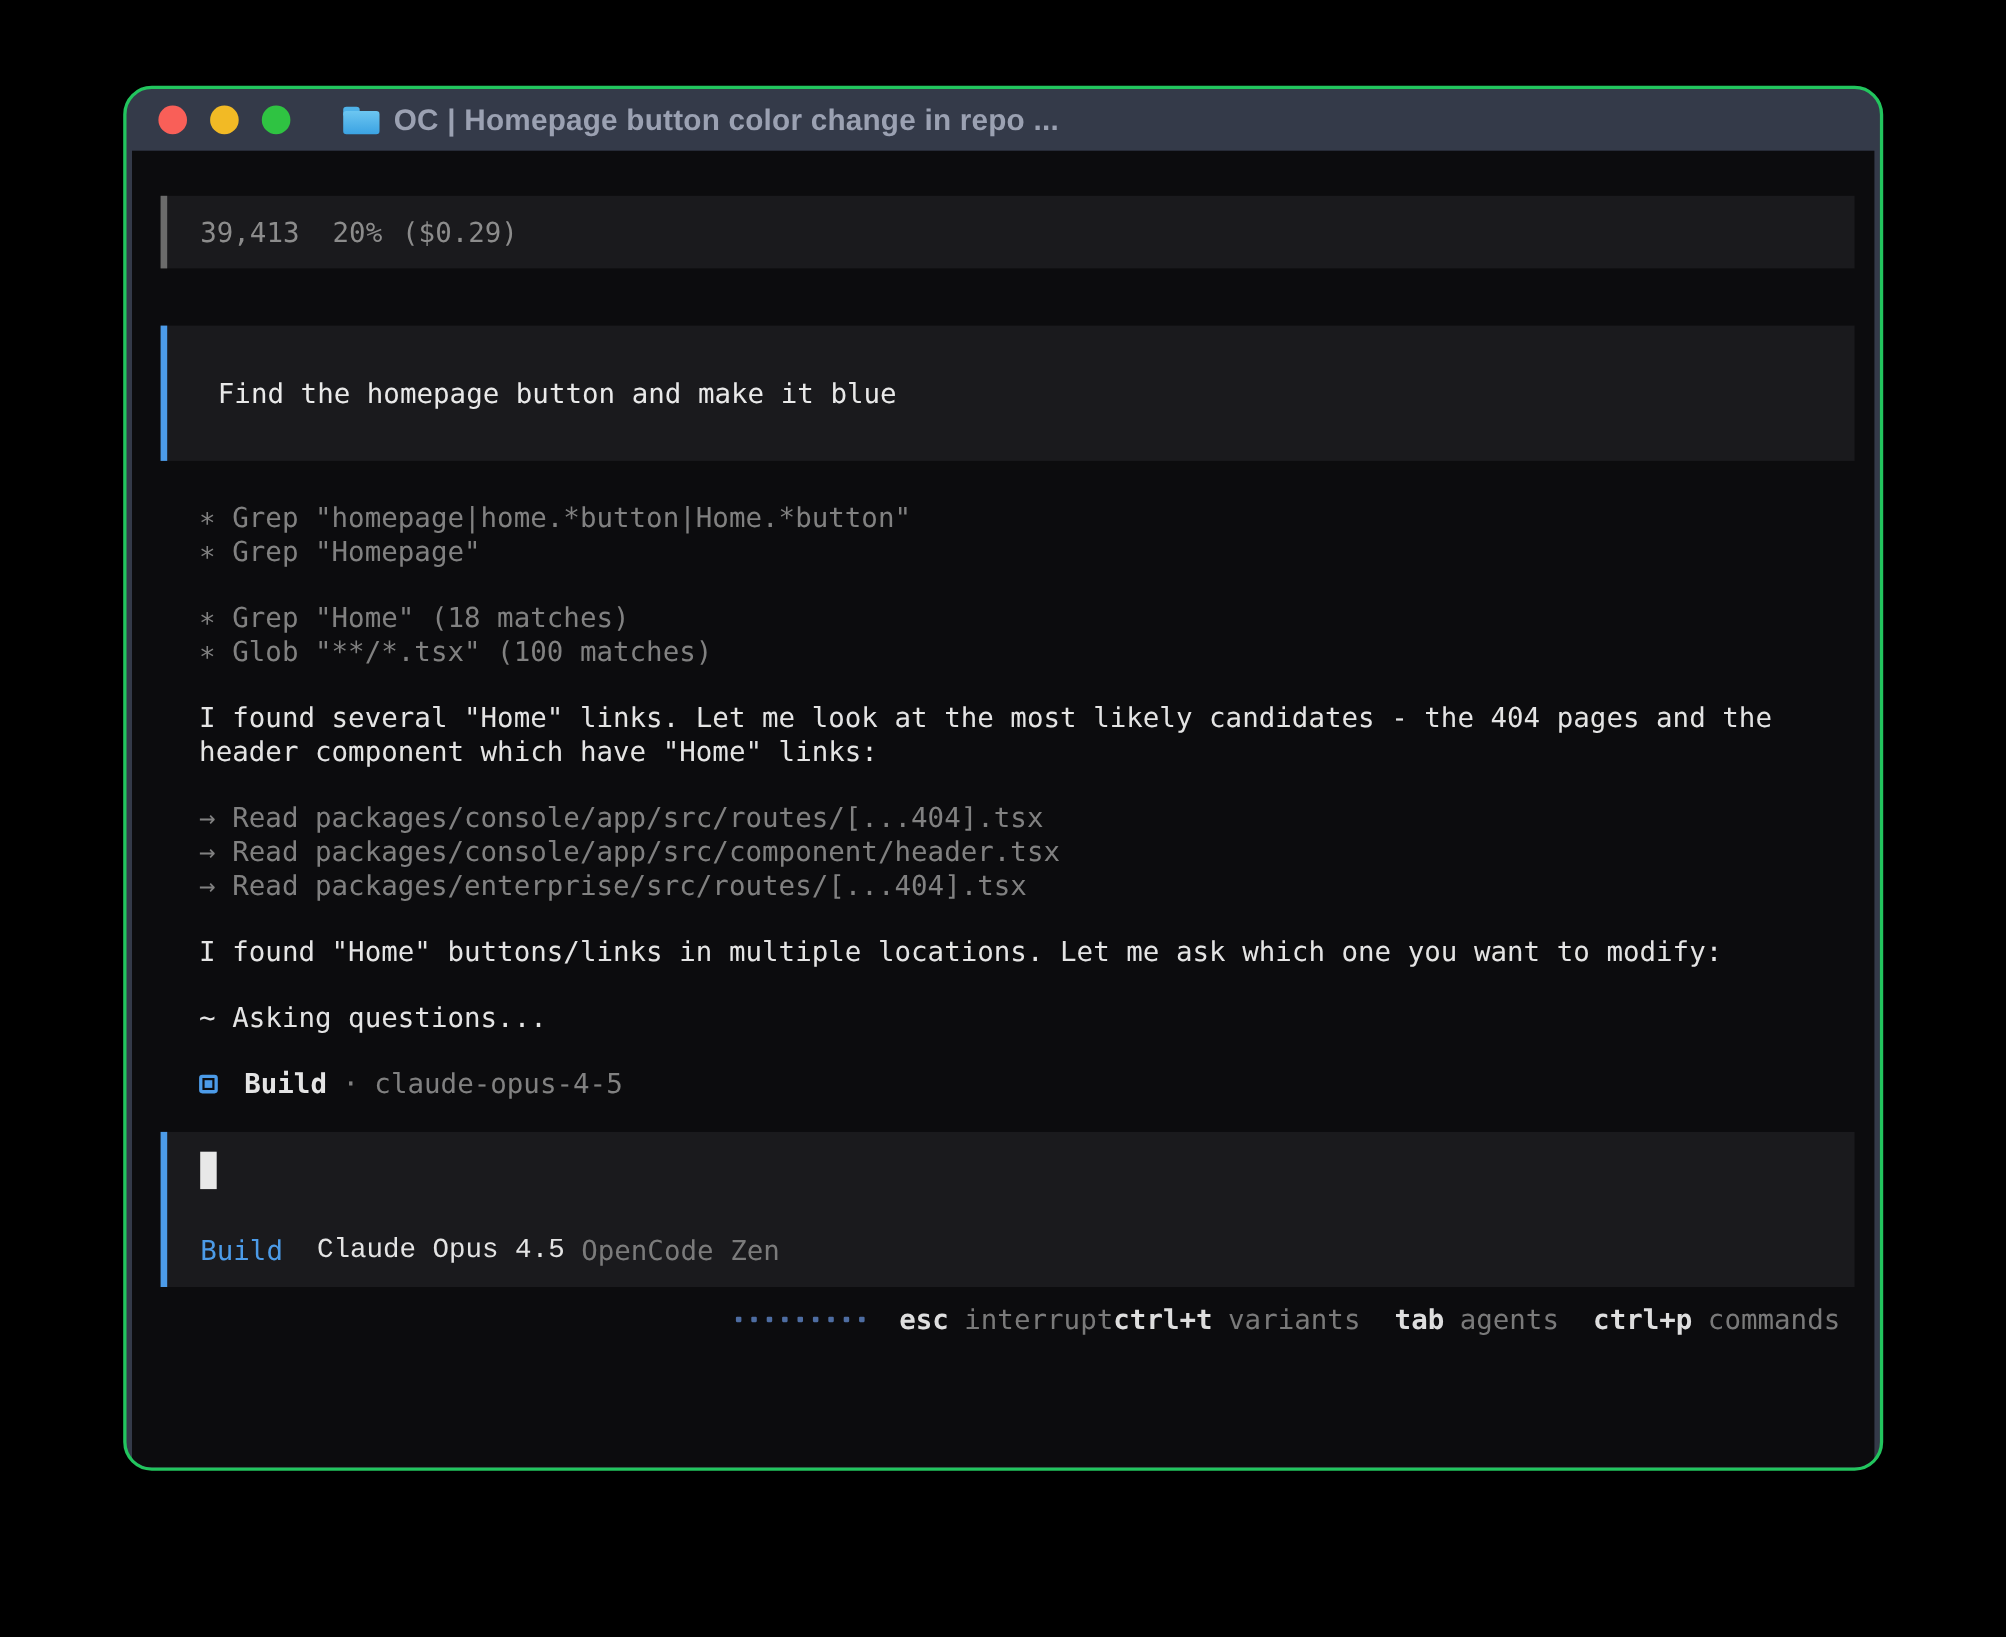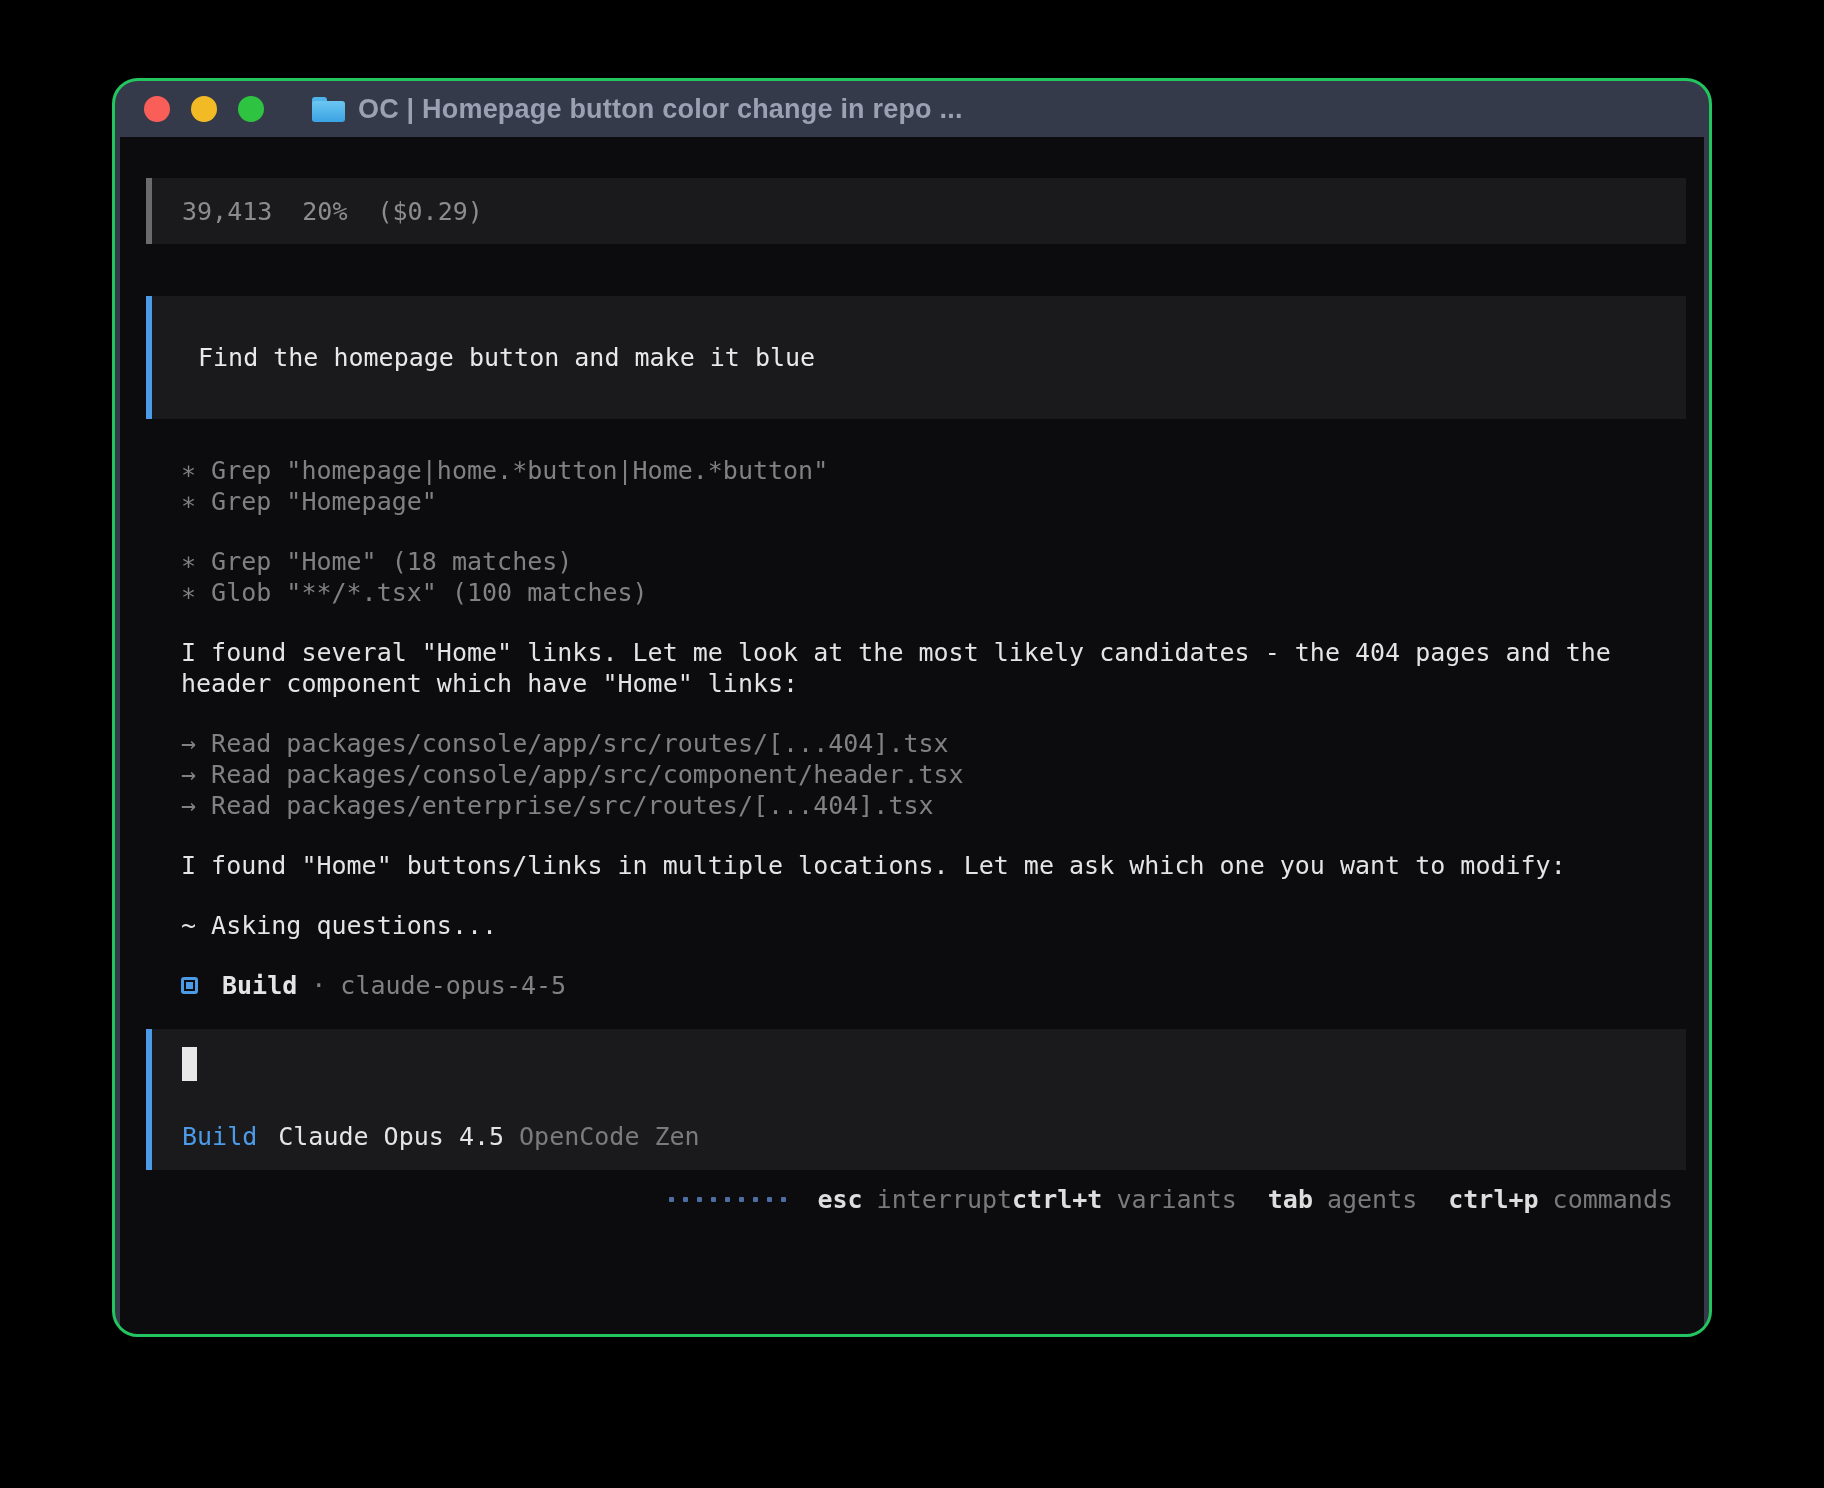--- a/index.html
+++ b/index.html
@@ -42,21 +42,21 @@
   }
 
   .block { border-left:6px solid; background:#1a1a1d; }
   .header-block {
     border-color:#6b6b6b; height:66px; padding:0 30px;
     display:flex; align-items:center; justify-content:space-between;
   }
   .hdr-title { font-weight:700; color:#e7e7e7; }
   .hdr-stats { color:#8c8c8c; display:flex; }
   .hdr-stats .pct  { margin-left:30px; }
-  .hdr-stats .cost { margin-left:30px; }
+  .hdr-stats .cost { margin-left:18px; }
 
   .user-block { border-color:#4c9be8; margin-top:52px; padding:46px; color:#e9e9e9; }
 
   .convo { margin-top:36px; margin-left:35px; }
   .para { margin-bottom:29px; }
   .white { color:#e4e4e4; }
   .gray  { color:#818181; }
 
   .agent-row { display:flex; align-items:center; }
   .agent-icon {
@@ -68,21 +68,21 @@
     background:#4c9be8;
   }
   .agent-name { color:#e4e4e4; font-weight:700; }
   .agent-sep  { color:#818181; margin:0 14px; }
   .agent-model{ color:#818181; }
 
   .input-block { border-color:#4c9be8; margin-top:28px; padding:18px 30px; height:141px; cursor:text; }
   .cursor { width:15px; height:34px; background:#e8e8e8; }
   .model-row { margin-top:40px; display:flex; }
   .model-row .agent    { color:#4c9be8; }
-  .model-row .model    { color:#e4e4e4; margin-left:21px; }
+  .model-row .model    { color:#e4e4e4; margin-left:31px;font-family:Liberation Mono, monospace; }
   .model-row .provider { color:#7b7b7b; margin-left:15px; }
 
   .status-bar {
     margin-top:14px; height:31px; display:flex; align-items:center;
     justify-content:flex-end; padding:0 13px 0 22px;
   }
   .sb-left { display:flex; align-items:center; }
   .dots { display:flex; gap:9px; margin-right:31px; }
   .dot { width:5px; height:5px; background:#4e6da2; border-radius:1px; display:block; }
   .key { color:#dedede; font-weight:700; }

